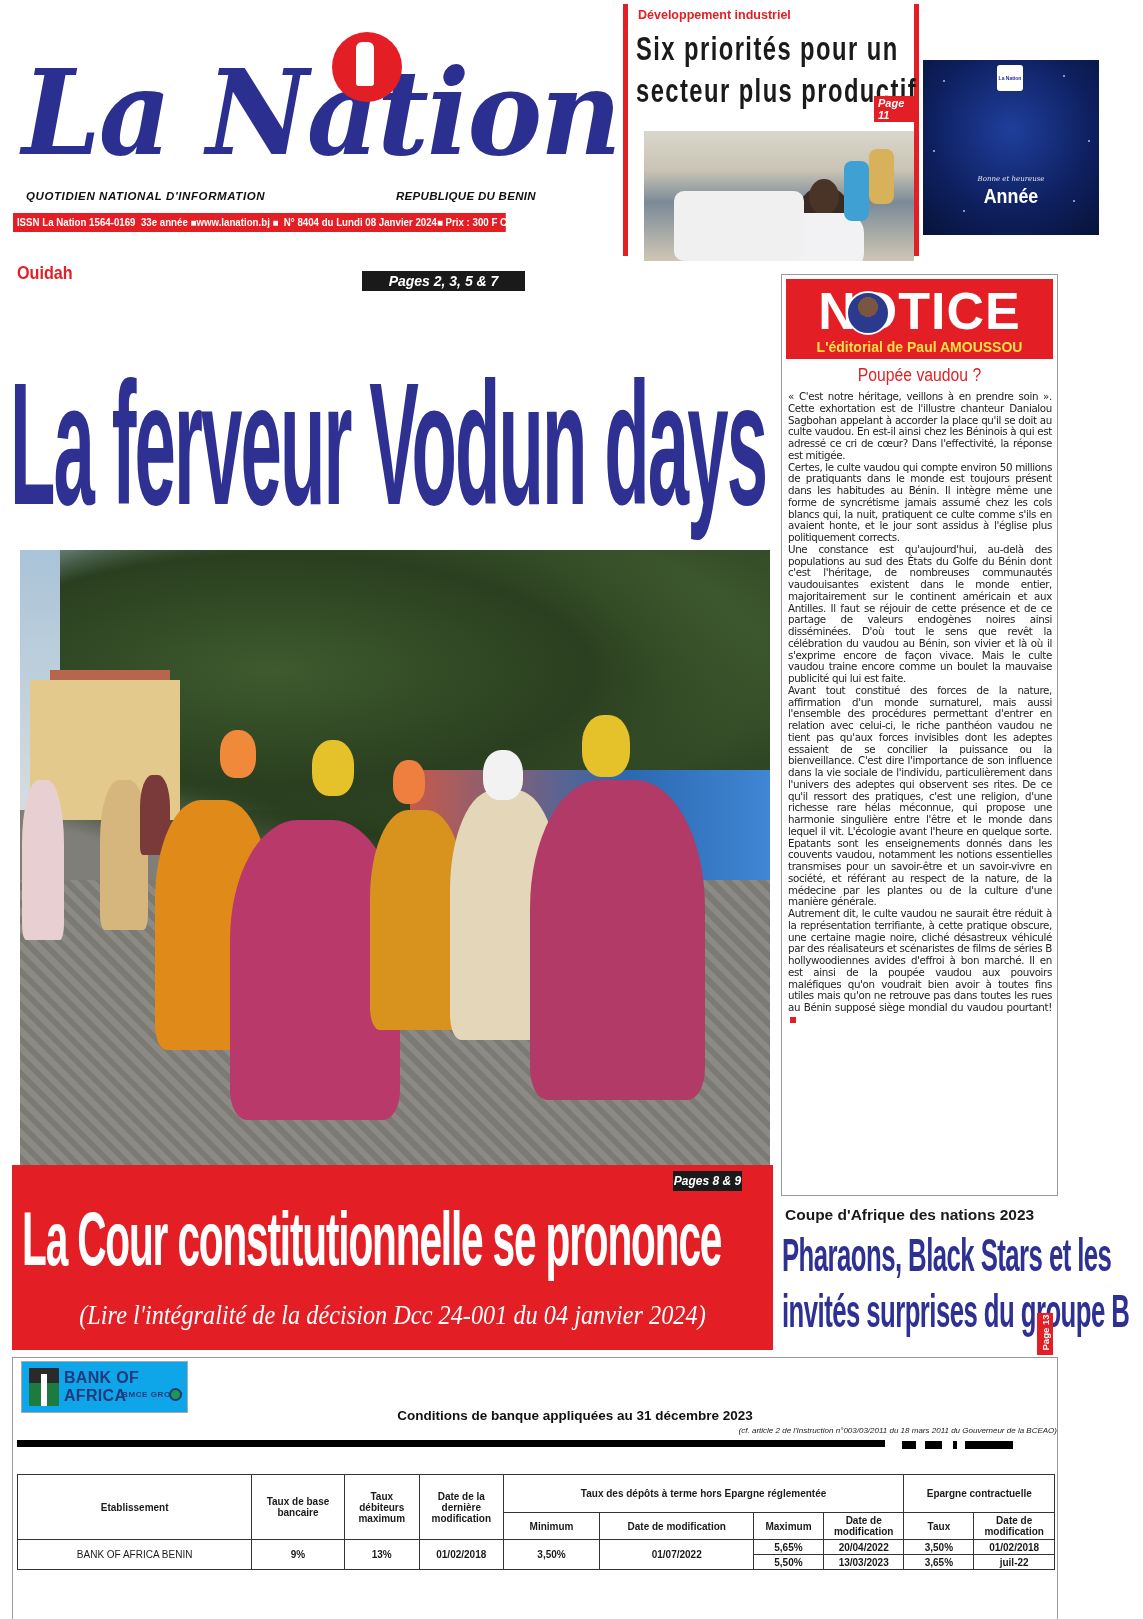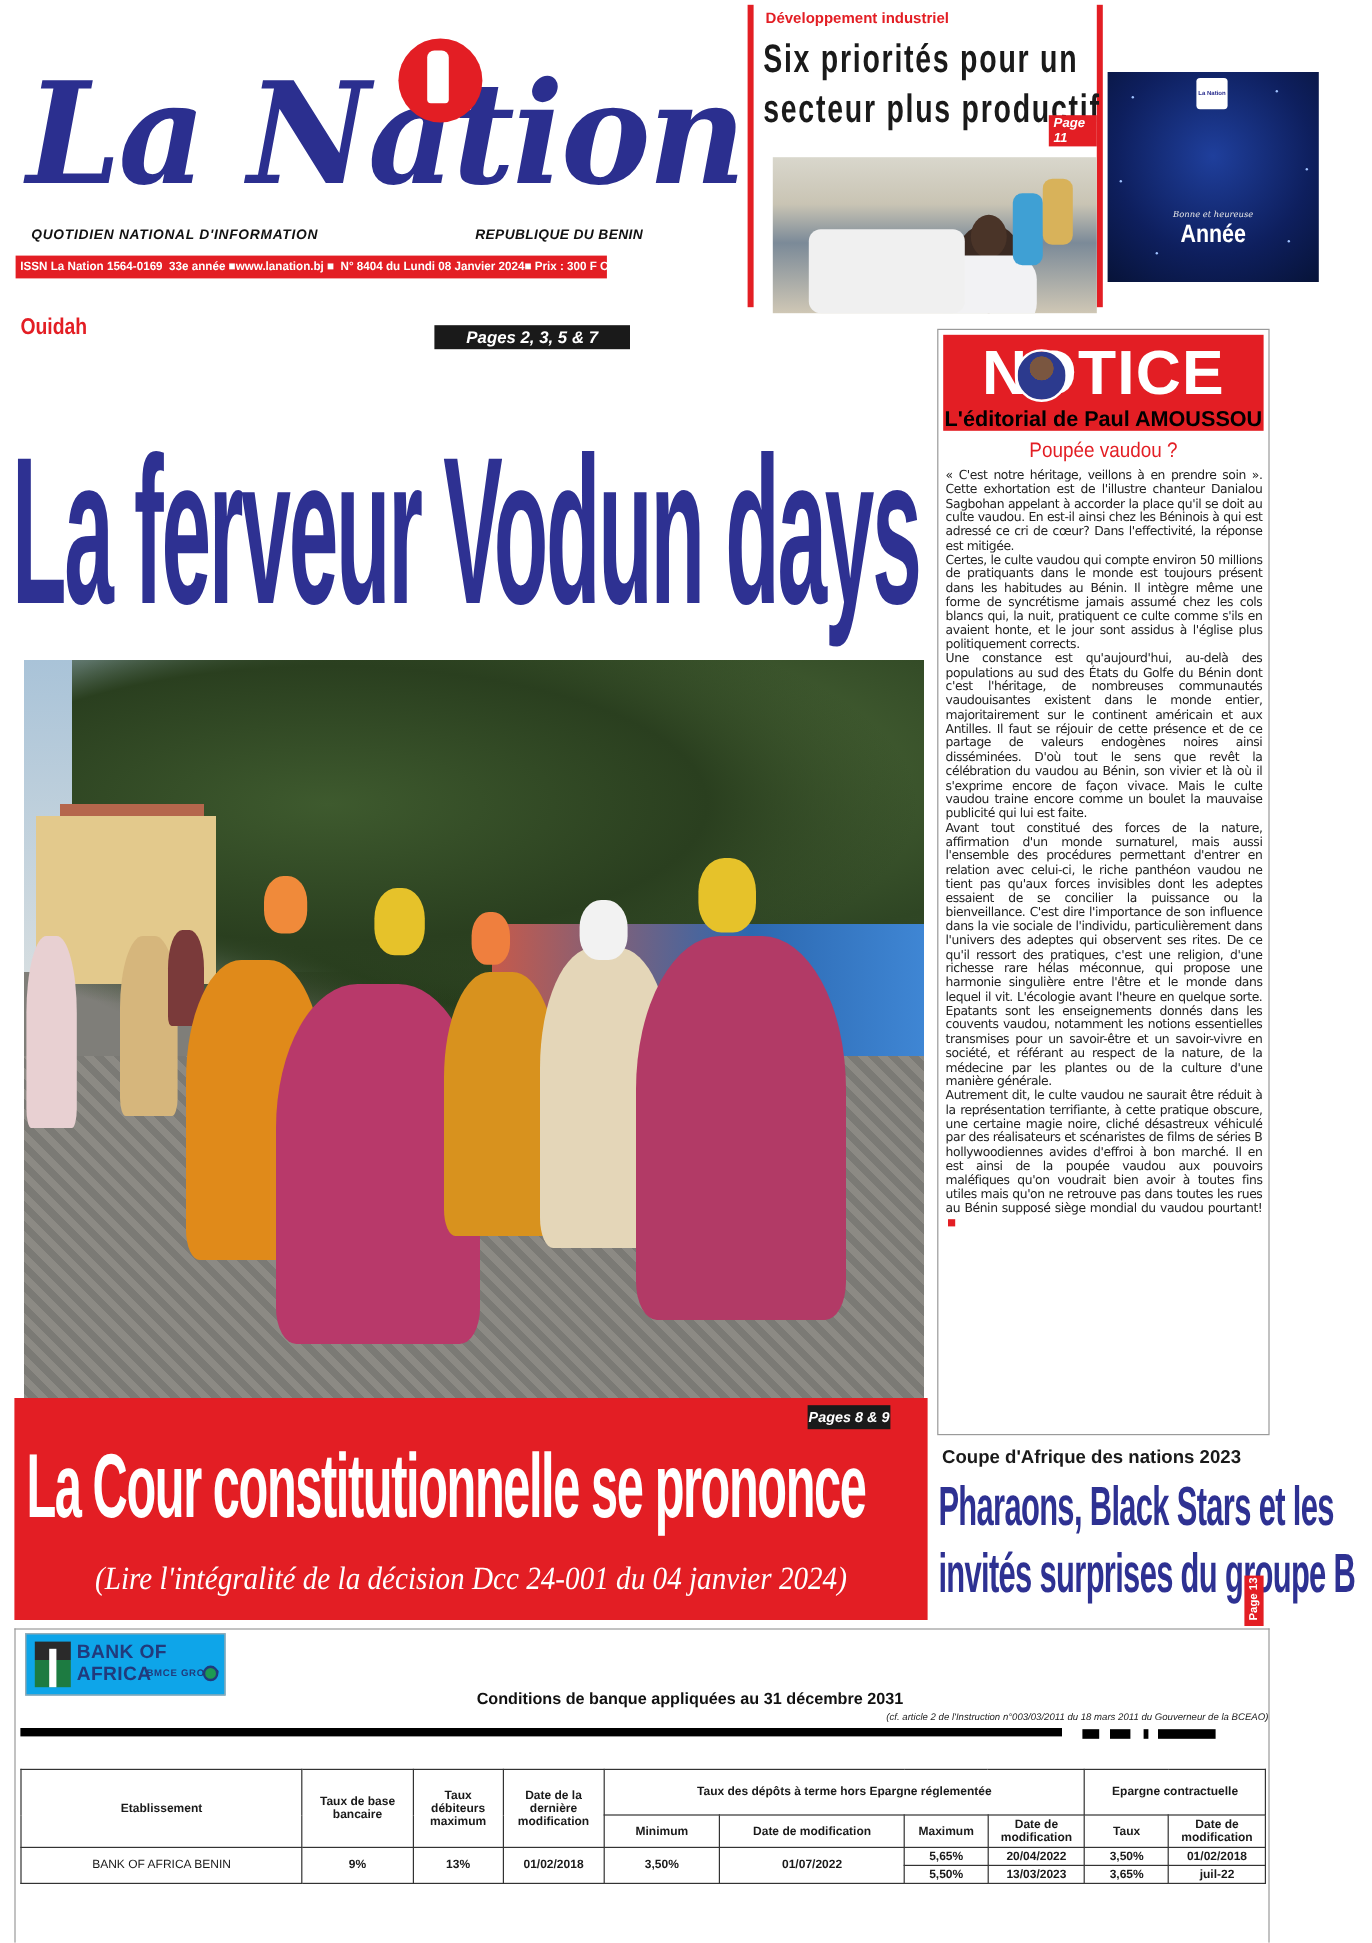--- a/index.html
+++ b/index.html
@@ -47,21 +47,21 @@
   .mural { position: absolute; left: 390px; top: 220px; width: 360px; height: 110px; background: linear-gradient(90deg, #c65a4b, #2c68b0 60%, #3f86d4); }
   .ground { position: absolute; left: 0; top: 330px; width: 100%; height: 290px; background: repeating-linear-gradient(45deg, #8c8a84 0 6px, #7b7a75 6px 12px); }
   .figure { position: absolute; border-radius: 40% 40% 10% 10%; }
   .mask { position: absolute; border-radius: 45% 45% 40% 40%; }
 
   
   .notice-box { left: 781px; top: 274px; width: 277px; height: 922px; border: 1px solid #9a9a9a; }
   .notice-banner { position: absolute; left: 4px; top: 4px; width: 267px; height: 80px; background: #e31e24; }
   .notice-title { position: absolute; left: 0; top: 2px; width: 100%; text-align: center; color: #fff; font-size: 52px; font-weight: bold; letter-spacing: 1px; }
   .notice-avatar { position: absolute; left: 60px; top: 12px; width: 44px; height: 44px; border-radius: 50%; background: radial-gradient(circle at 50% 35%, #7a5640 0 30%, #2c3a8e 31% 100%); border: 2px solid #fff; }
-  .notice-byline { position: absolute; left: 0; top: 60px; width: 100%; text-align: center; color: #000000; font-size: 18px; font-weight: bold; }
+  .notice-byline { position: absolute; left: 0; top: 60px; width: 100%; text-align: center; color: #fde047; font-size: 14px; font-weight: bold; }
   .edit-title { position: absolute; left: 0; top: 90px; width: 100%; text-align: center; color: #e31e24; font-size: 17.5px; transform: scaleX(.9); }
   .edit-body { position: absolute; left: 6px; top: 116px; width: 264px; font-family: "DejaVu Sans", sans-serif; font-size: 10.3px; line-height: 11.75px; color: #222; text-align: justify; letter-spacing: -.35px; }
   .edit-body p { margin: 0; }
   .end-square { display: inline-block; width: 6px; height: 6px; background: #e31e24; margin-left: 2px; }
 
   
   .cour-box { left: 12px; top: 1165px; width: 761px; height: 185px; background: #e31e24; }
   .cour-kicker { position: absolute; left: 8px; top: 8px; color: #fff; font-size: 15.5px; font-weight: bold; }
   .cour-pages { position: absolute; left: 661px; top: 6px; width: 69px; height: 20px; background: #1a1a1a; color: #fff; font-size: 12px; font-weight: bold; font-style: italic; text-align: center; line-height: 20px; }
   .cour-title { position: absolute; left: 10px; top: 25px; font-weight: bold; color: #fff; font-size: 70px; line-height: 90px; white-space: nowrap; letter-spacing: -2px; transform: scale(.58, 1.08); transform-origin: left top; }
@@ -196,21 +196,21 @@
     <span>Page 13</span>
   </div>
 
 <div class="abs bank-box">
   <div class="boa-logo">
     <div class="boa-emblem"></div>
     <div class="boa-name">BANK OF AFRICA</div>
     <div class="boa-group">BMCE GROUP</div>
     <div class="boa-globe"></div>
   </div>
-  <div class="bank-title">Conditions de banque appliquées au 31 décembre 2031</div>
+  <div class="bank-title">Conditions de banque appliquées au 31 décembre 2023</div>
   <div class="bank-ref">(cf. article 2 de l'Instruction n°003/03/2011 du 18 mars 2011 du Gouverneur de la BCEAO)</div>
   <div class="bank-bar"></div>
   <div class="bar-dash" style="left:889px;width:14px;"></div>
   <div class="bar-dash" style="left:912px;width:17px;"></div>
   <div class="bar-dash" style="left:940px;width:4px;"></div>
   <div class="bar-dash" style="left:952px;width:48px;"></div>
 
   <table class="rates">
     <tbody>
         <tr style="height:38px">

